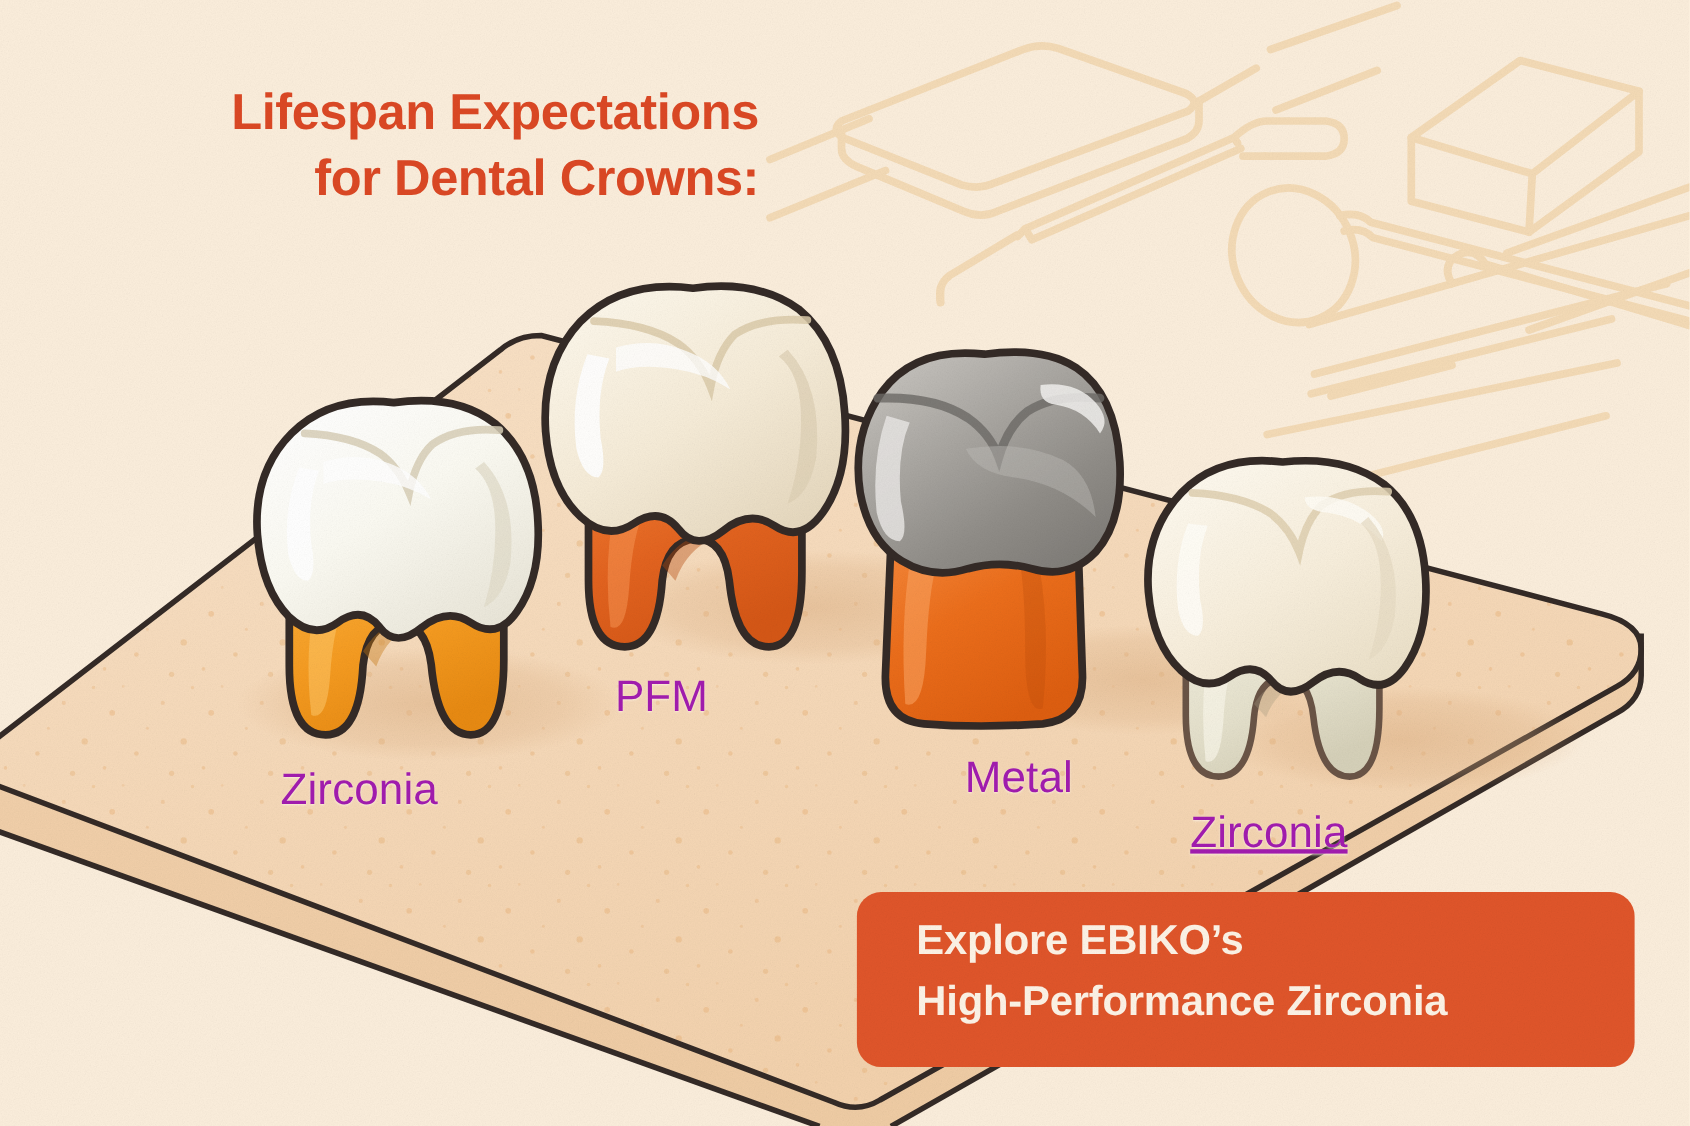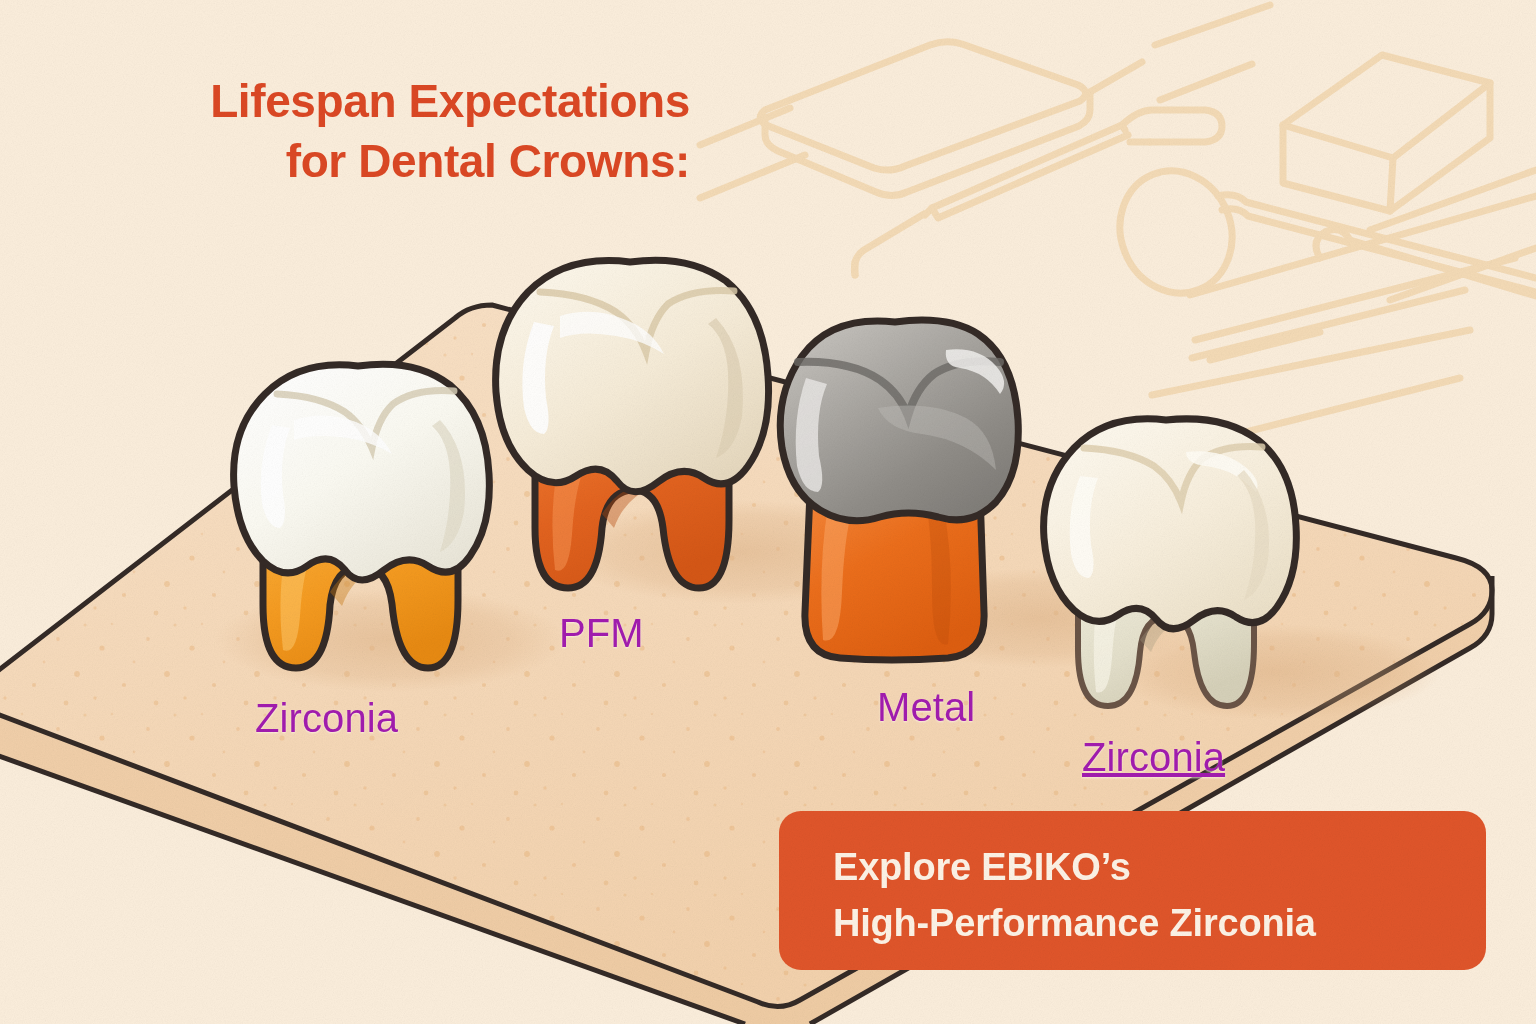--- a/index.html
+++ b/index.html
@@ -57,21 +57,21 @@
   #cta-button {
     position: absolute;
     left: 779px;
     top: 811px;
     width: 707px;
     height: 159px;
     background: #E0552A;
     border-radius: 22px;
     z-index: 60;
     box-sizing: border-box;
-    padding: 28px 0 0 54px;
+    padding: 16px 0 0 54px;
     cursor: pointer;
   }
   #cta-button .cta-line {
     font-size: 38px;
     font-weight: 700;
     color: #FDF3E6;
     line-height: 1.48;
     letter-spacing: -0.2px;
     white-space: nowrap;
   }

